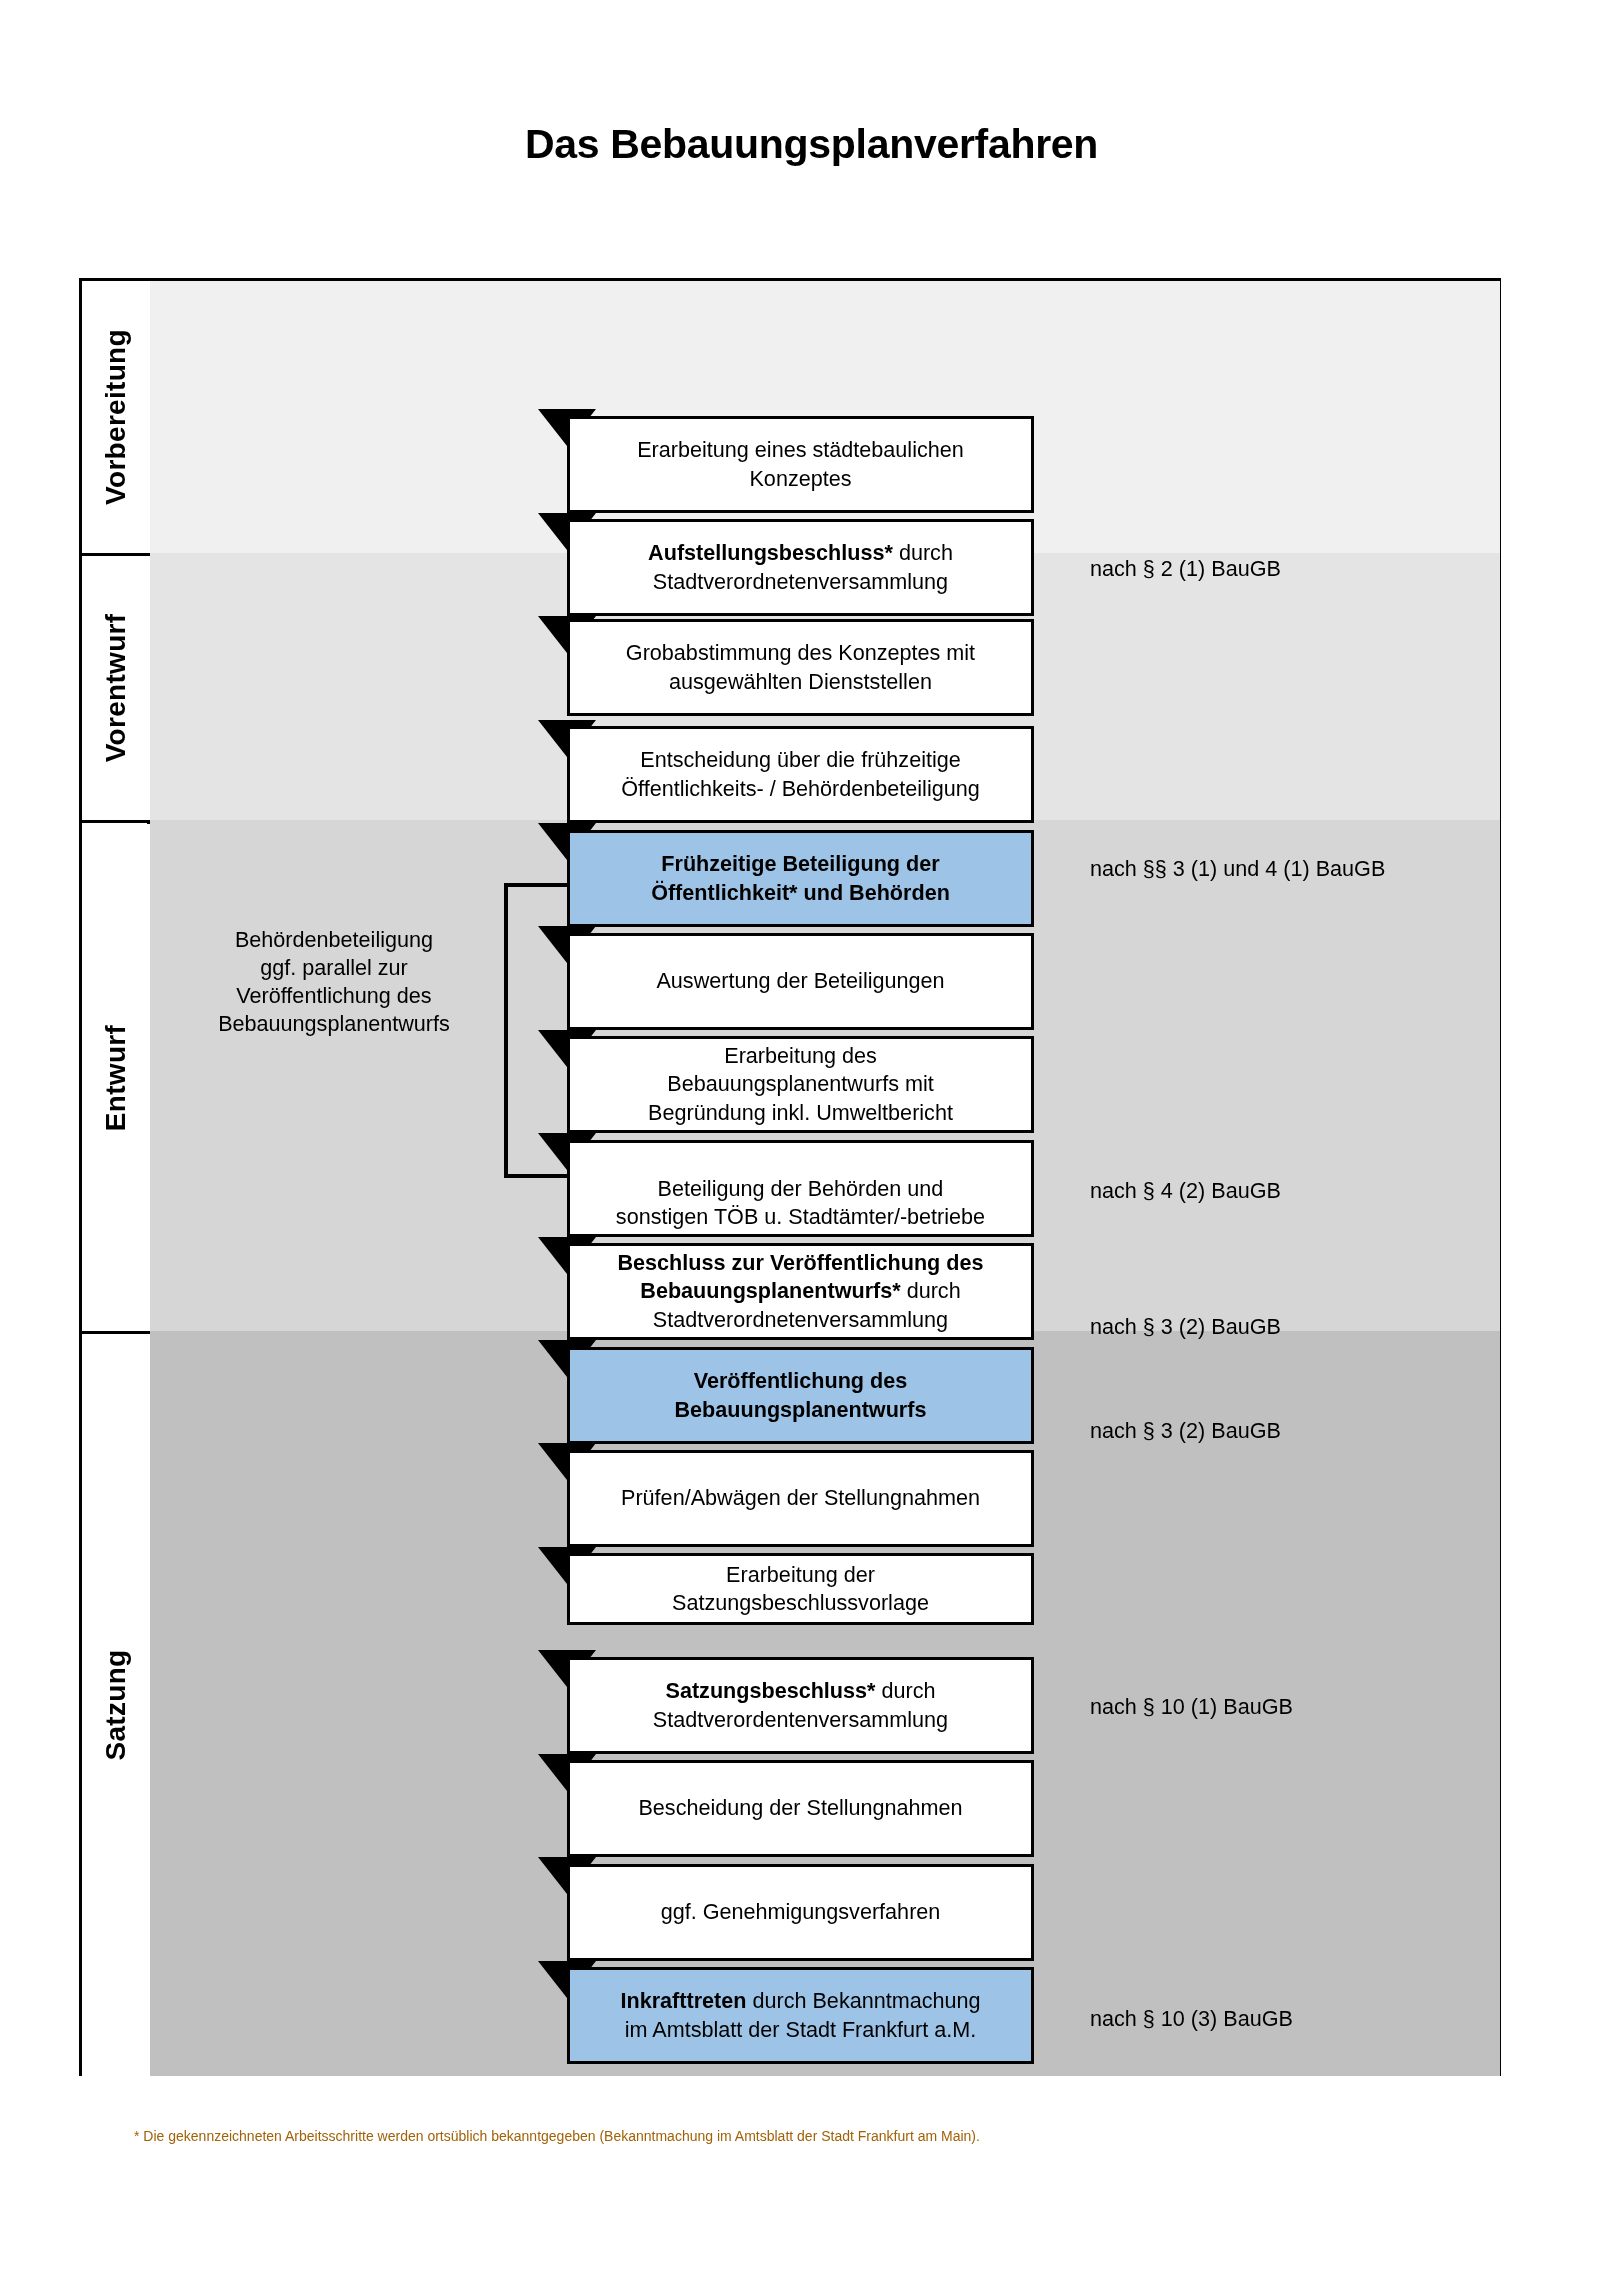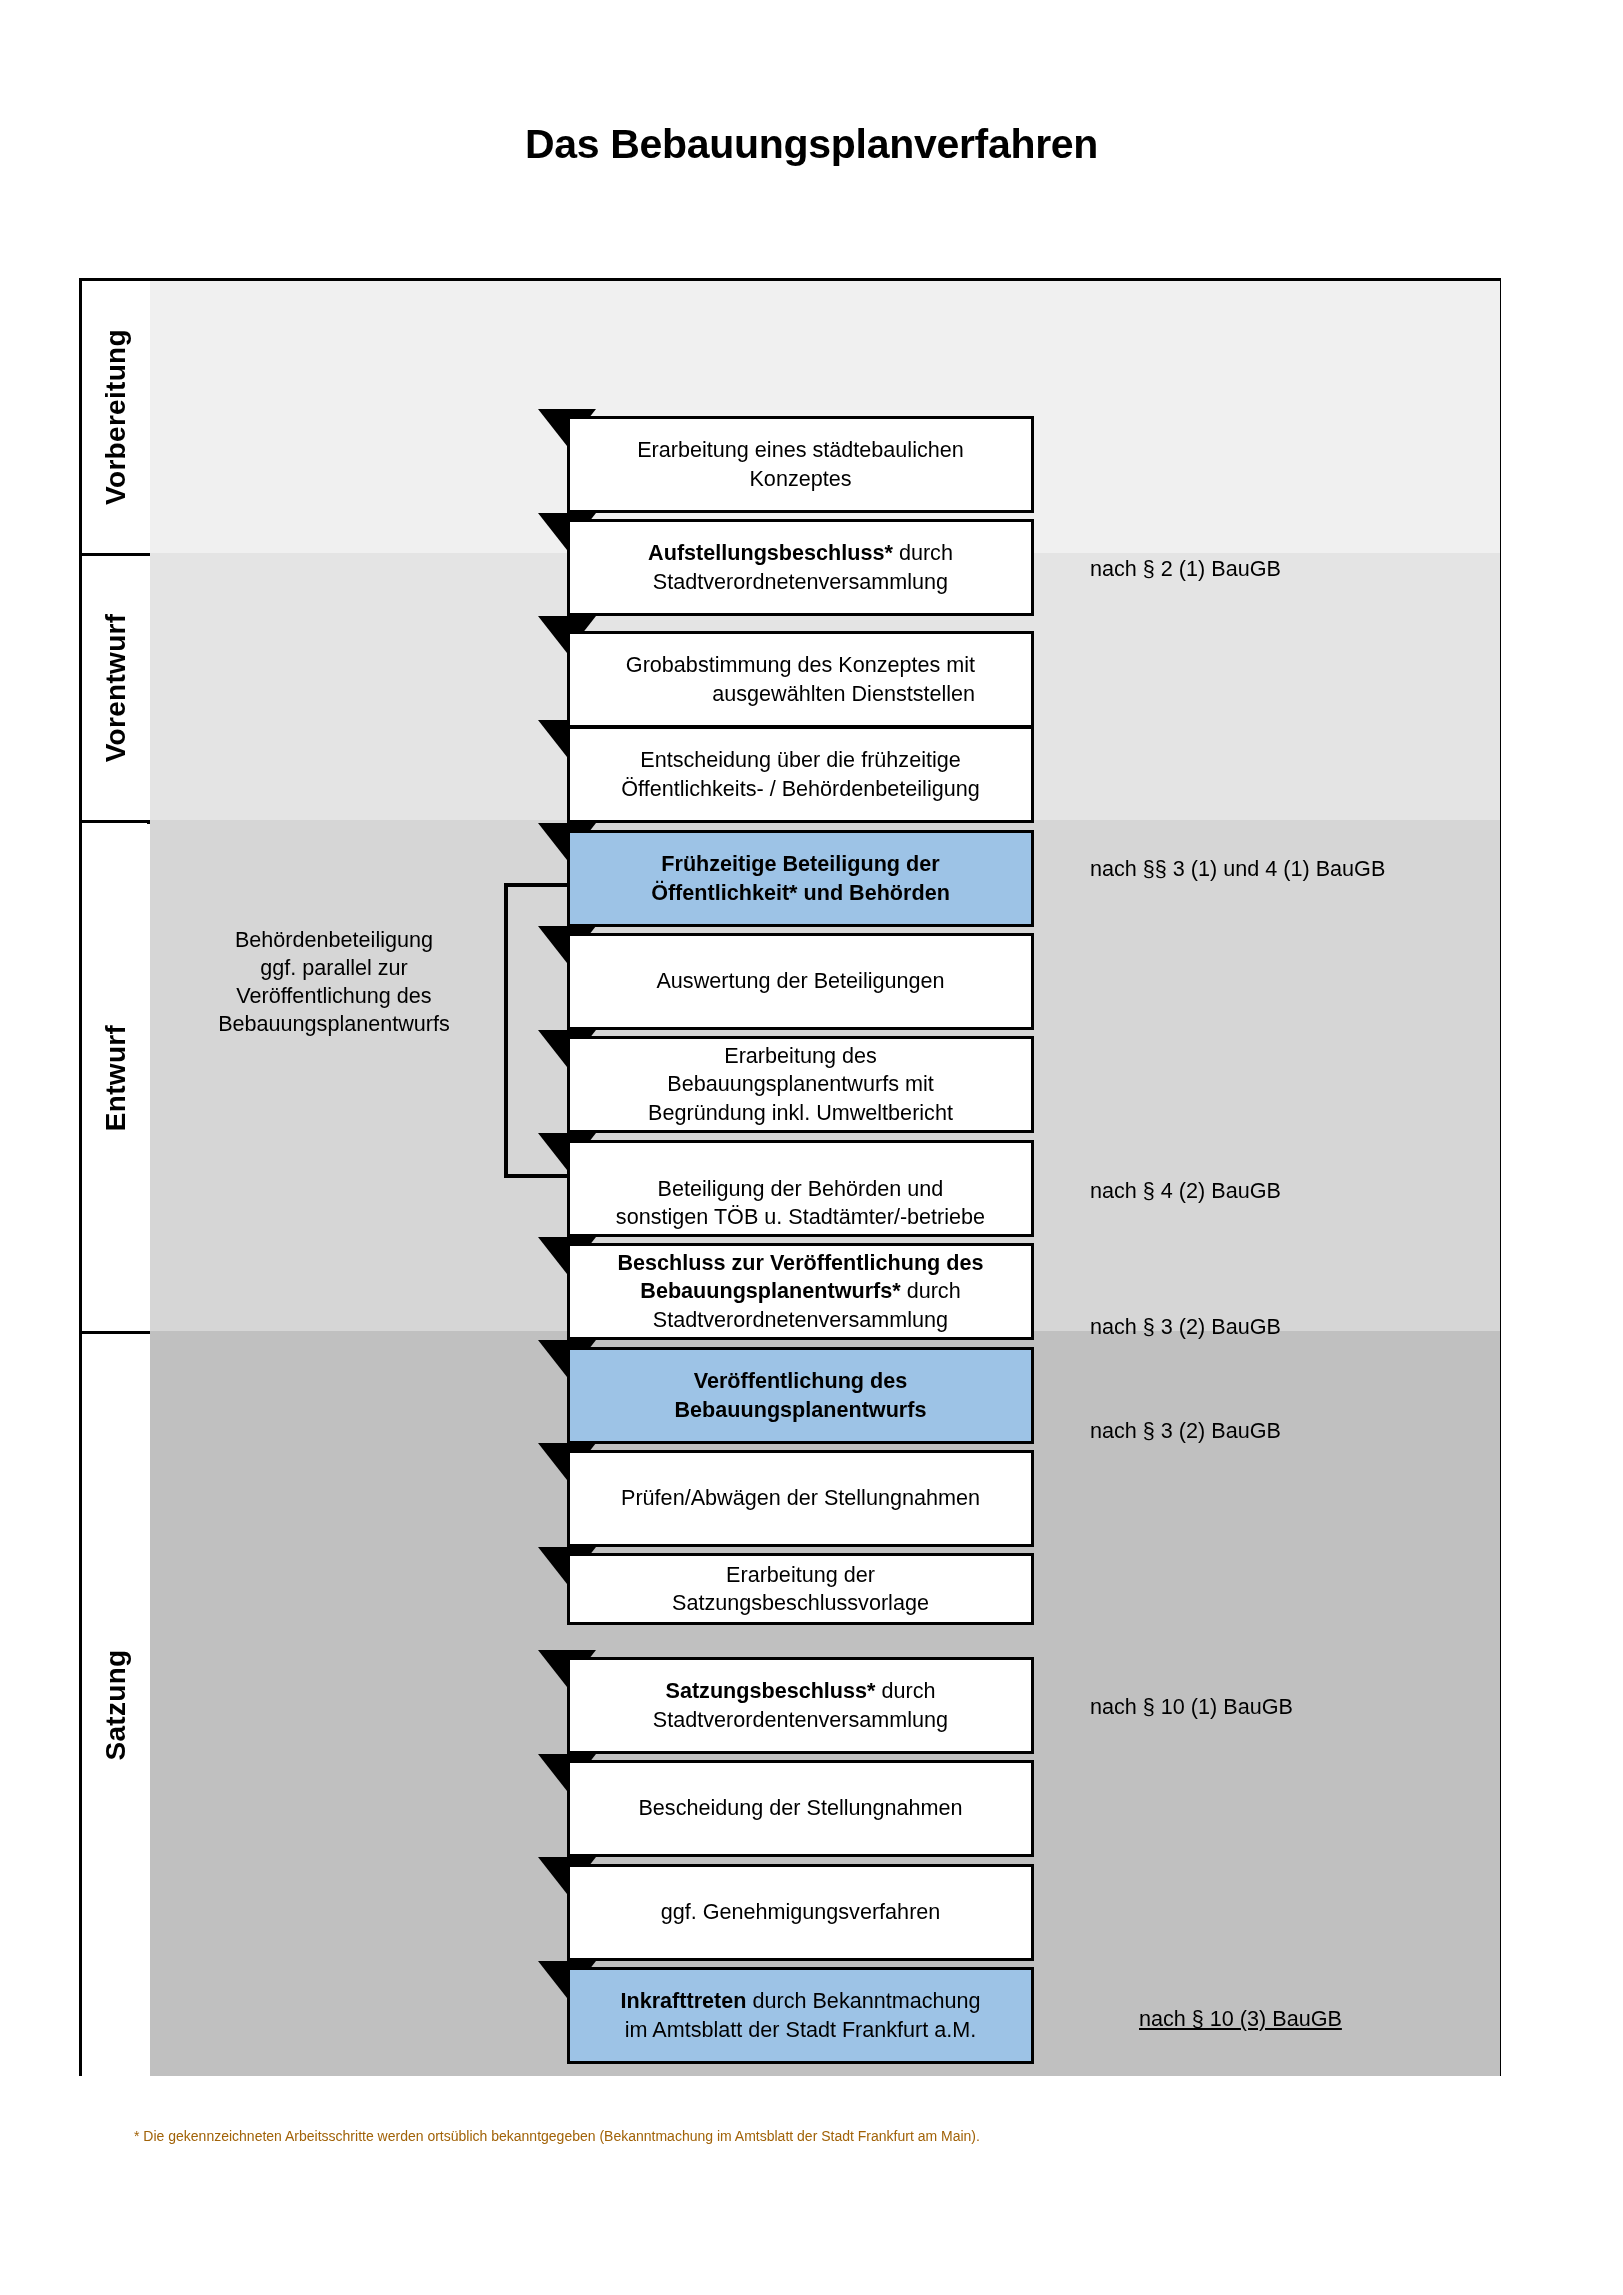--- a/index.html
+++ b/index.html
@@ -175,21 +175,21 @@
       </div>
     </div>
 
     <div class="fbox" style="left:485px; top:238px; width:467px; height:97px;">
       <div>
         <div><b>Aufstellungsbeschluss*</b><span> durch</span></div>
         <div>Stadtverordnetenversammlung</div>
       </div>
     </div>
 
-    <div class="fbox" style="left:485px; top:350px; width:467px; height:97px;text-align:right;">
+    <div class="fbox" style="left:485px; top:338px; width:467px; height:97px;">
       <div>
         <div>Grobabstimmung des Konzeptes mit</div>
         <div>ausgewählten Dienststellen</div>
       </div>
     </div>
 
     <div class="fbox" style="left:485px; top:445px; width:467px; height:97px;">
       <div>
         <div>Entscheidung über die frühzeitige</div>
         <div>Öffentlichkeits- / Behördenbeteiligung</div>
@@ -277,20 +277,20 @@
         <div style="font-weight:normal;">im Amtsblatt der Stadt Frankfurt a.M.</div>
       </div>
     </div>
 
     <div class="ref" style="left:1008px; top:275px;">nach § 2 (1) BauGB</div>
     <div class="ref" style="left:1008px; top:575px;">nach §§ 3 (1) und 4 (1) BauGB</div>
     <div class="ref" style="left:1008px; top:897px;">nach § 4 (2) BauGB</div>
     <div class="ref" style="left:1008px; top:1033px;">nach § 3 (2) BauGB</div>
     <div class="ref" style="left:1008px; top:1137px;">nach § 3 (2) BauGB</div>
     <div class="ref" style="left:1008px; top:1413px;">nach § 10 (1) BauGB</div>
-    <div class="ref" style="left:1057px; top:1725px;text-decoration:underline;">nach § 10 (3) BauGB</div>
+    <div class="ref" style="left:1008px; top:1725px;">nach § 10 (3) BauGB</div>
 
   </div>
 
   <div class="footnote">* Die gekennzeichneten Arbeitsschritte werden ortsüblich bekanntgegeben (Bekanntmachung im Amtsblatt  der Stadt Frankfurt am Main).</div>
 
 </div>
 
 
 </body></html>

